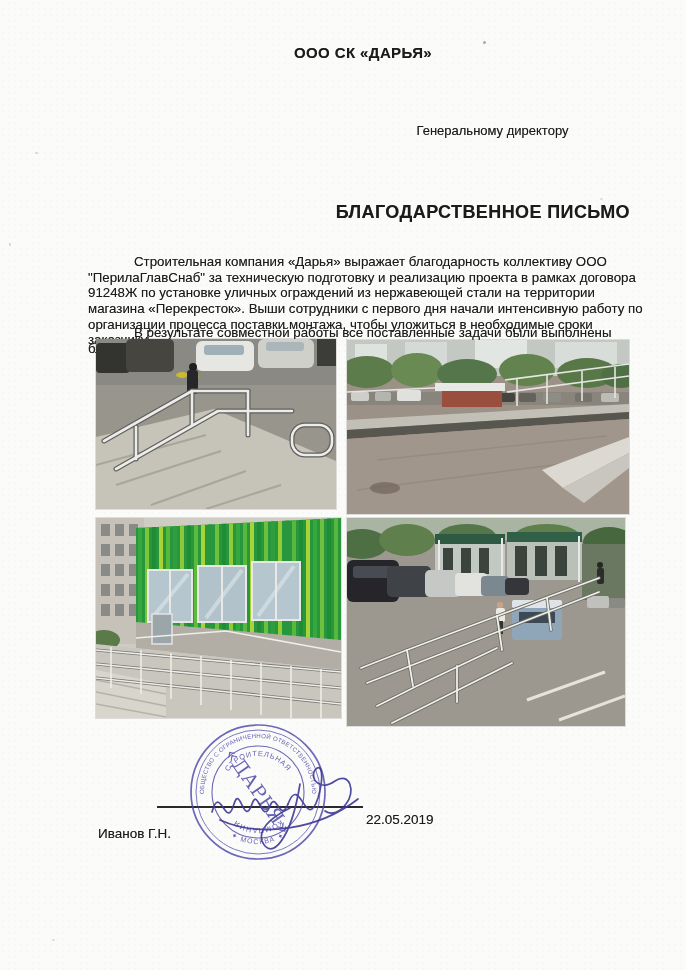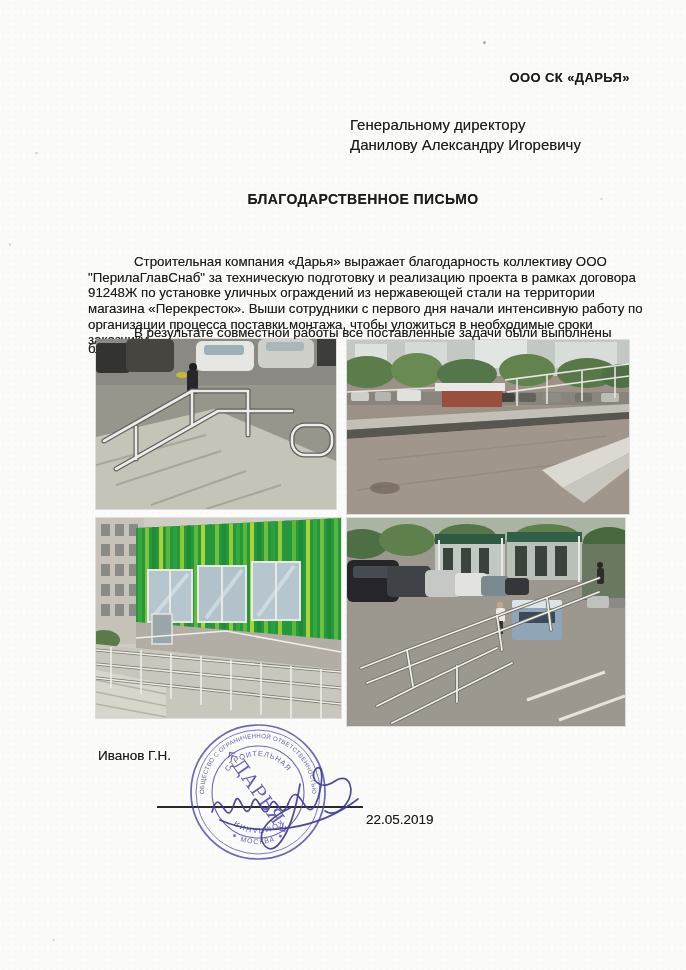--- a/index.html
+++ b/index.html
@@ -12,67 +12,66 @@
     width:686px;height:970px;
     margin:0 auto;
     background:#fbfbf9;
     background-image:radial-gradient(rgba(60,60,60,0.018) 1px, transparent 1px);
     background-size:6px 6px;
     overflow:hidden;
     color:#1b1b1b;
   }
   .txt{ text-shadow:0 0 0.5px rgba(45,45,45,0.55); }
   .title{
-    position:absolute;left:96px;top:70px;width:534px;
-    text-align:right;font-weight:bold;font-size:13px;letter-spacing:0.4px;
+    position:absolute;left:96px;top:44px;width:534px;
+    text-align:center;font-weight:bold;font-size:15px;letter-spacing:0.4px;
   }
   .addressee{
-    position:absolute;left:350px;top:115px;width:285px;
-    text-align:left;font-size:15px;line-height:19.5px;
+    position:absolute;left:350px;top:121px;width:285px;
+    text-align:center;font-size:13px;line-height:19.5px;
   }
   .heading{
-    position:absolute;left:96px;top:191px;width:534px;
-    text-align:center;font-weight:bold;font-size:14px;letter-spacing:0.4px;
+    position:absolute;left:96px;top:202px;width:534px;
+    text-align:right;font-weight:bold;font-size:18px;letter-spacing:0.4px;
   }
   .body-p{
     position:absolute;left:88px;width:556px;
     font-size:13.3px;line-height:15.6px;text-align:left;
     text-indent:46px;
   }
   .p1{top:241px;}
   .p2{top:312px;}
   .photo{
     position:absolute;display:block;
     box-shadow:0 0 0 1px rgba(90,90,90,0.18);
   }
   .ph1{left:96px;top:339px;width:240px;height:170px;}
   .ph2{left:347px;top:340px;width:282px;height:174px;}
   .ph3{left:96px;top:518px;width:245px;height:200px;}
   .ph4{left:347px;top:518px;width:278px;height:208px;}
-  .sig-name{position:absolute;left:98px;top:748px;font-size:13.5px;}
+  .sig-name{position:absolute;left:98px;top:826px;font-size:13.5px;}
   .sig-date{position:absolute;left:366px;top:793px;font-size:13.5px;margin-top:19px;}
   .sig-line{position:absolute;left:157px;top:806px;width:206px;height:1.5px;background:#2a2a2a;}
   .stamp-wrap{position:absolute;left:150px;top:712px;width:230px;height:160px;}
   .speck{position:absolute;border-radius:50%;background:rgba(70,70,70,0.45);}
   .s1{left:483px;top:41px;width:3px;height:3px;}
   .s2{left:35px;top:152px;width:3px;height:2px;opacity:.5;}
   .s3{left:9px;top:243px;width:2px;height:3px;opacity:.5;}
   .s4{left:600px;top:198px;width:3px;height:2px;opacity:.4;}
   .s5{left:52px;top:939px;width:3px;height:2px;opacity:.4;}
 </style>
 </head>
 <body>
 
 <div class="page">
 
   <div class="title txt">ООО СК «ДАРЬЯ»</div>
 
   <div class="addressee txt">
     <div>Генеральному директору</div>
-    <div>Данилову Александру Игоревичу</div>
   </div>
 
   <div class="heading txt">БЛАГОДАРСТВЕННОЕ ПИСЬМО</div>
 
   <p class="body-p p1 txt">Строительная компания «Дарья» выражает благодарность коллективу ООО "ПерилаГлавСнаб" за техническую подготовку и реализацию проекта в рамках договора 91248Ж по установке уличных ограждений из нержавеющей стали на территории магазина «Перекресток». Выши сотрудники с первого дня начали интенсивную работу по организации процесса поставки монтажа, чтобы уложиться в необходимые сроки заказчику.</p>
   <p class="body-p p2 txt">В результате совместной работы все поставленные задачи были выполнены блестяще.</p>
 
   <svg class="photo ph1" viewBox="0 0 240 170" role="img" aria-label="Лестница с перилами из нержавеющей стали у парковки">
     <rect x="0" y="0" width="240" height="170" fill="#98958d"></rect>
     <rect x="0" y="0" width="240" height="46" fill="#8b8983"></rect>

